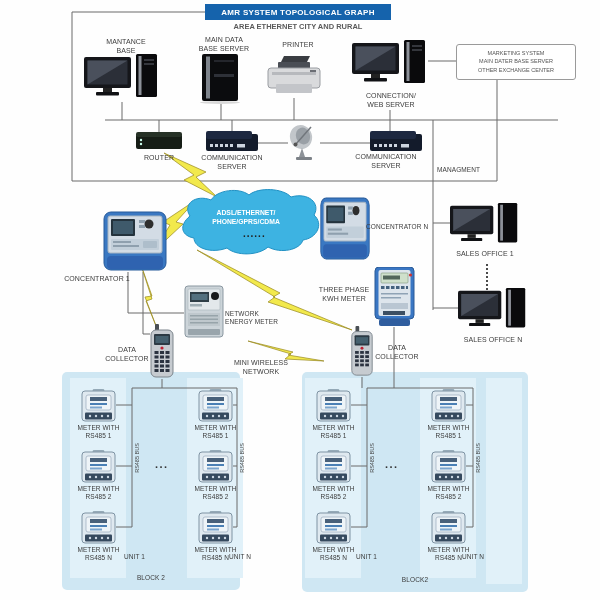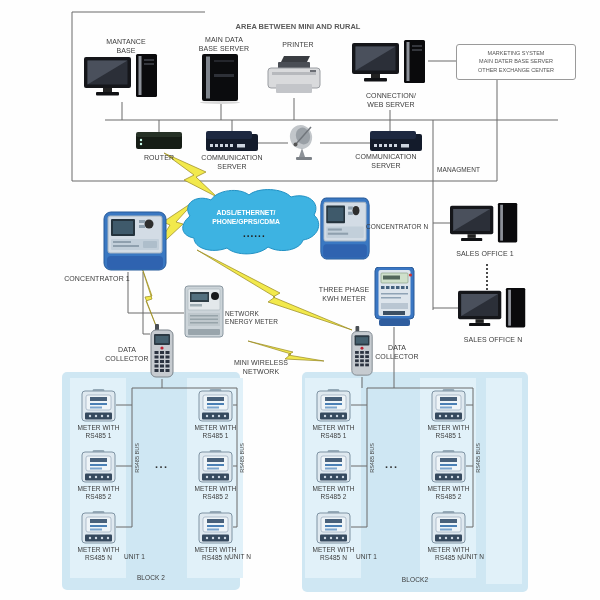--- a/index.html
+++ b/index.html
@@ -69,21 +69,22 @@
       <line x1="367" y1="388" x2="367" y2="527" stroke="#6b6b6b" stroke-width="1"></line>
       <line x1="351" y1="405" x2="367" y2="405" stroke="#6b6b6b" stroke-width="1"></line>
       <line x1="351" y1="466" x2="367" y2="466" stroke="#6b6b6b" stroke-width="1"></line>
       <line x1="351" y1="527" x2="367" y2="527" stroke="#6b6b6b" stroke-width="1"></line>
       <line x1="473" y1="388" x2="473" y2="527" stroke="#6b6b6b" stroke-width="1"></line>
       <line x1="466" y1="405" x2="473" y2="405" stroke="#6b6b6b" stroke-width="1"></line>
       <line x1="466" y1="466" x2="473" y2="466" stroke="#6b6b6b" stroke-width="1"></line>
       <line x1="466" y1="527" x2="473" y2="527" stroke="#6b6b6b" stroke-width="1"></line>
     </svg>
 
-  <div class="subtitle">AREA BETWEEN MINI AND RURAL</div>
+  <div class="banner">AMR SYSTEM TOPOLOGICAL GRAPH</div>
+  <div class="subtitle">AREA ETHERNET CITY AND RURAL</div>
 
   <div class="lbl" style="left:87px;top:38px;width:78px;">MANTANCE
 BASE</div>
   <div class="node" style="left:84px;top:54px;">
     <svg width="76" height="48" viewBox="0 0 76 48">
       <rect x="0" y="3" width="47" height="31" rx="2" fill="#15161a"></rect>
       <rect x="3.5" y="6.5" width="40" height="24" fill="#2b2f38"></rect>
       <polygon points="3.5,6.5 43.5,6.5 3.5,30.5" fill="#4a505c"></polygon>
       <rect x="19" y="34" width="9" height="4" fill="#222"></rect>
       <rect x="12" y="38" width="23" height="3.5" rx="1" fill="#101114"></rect>

